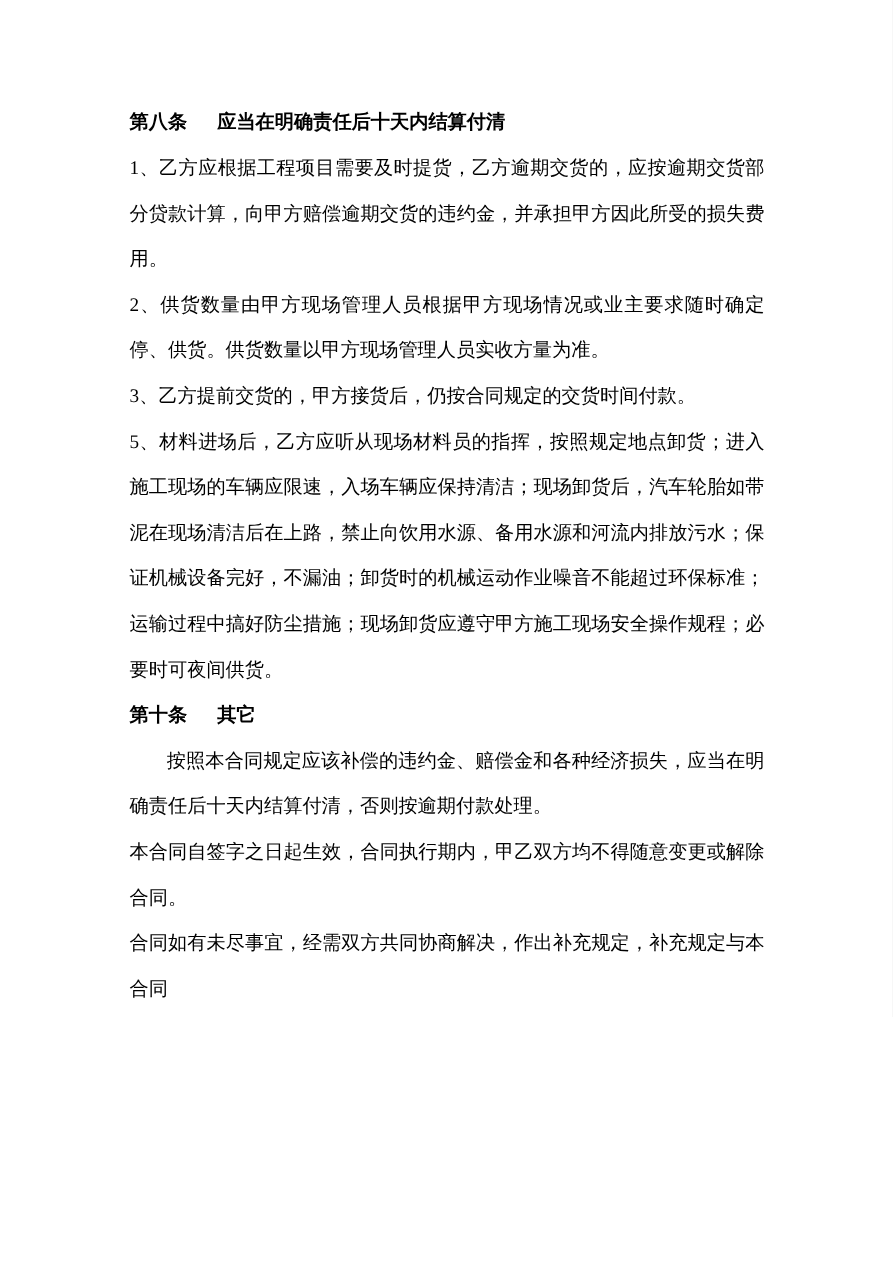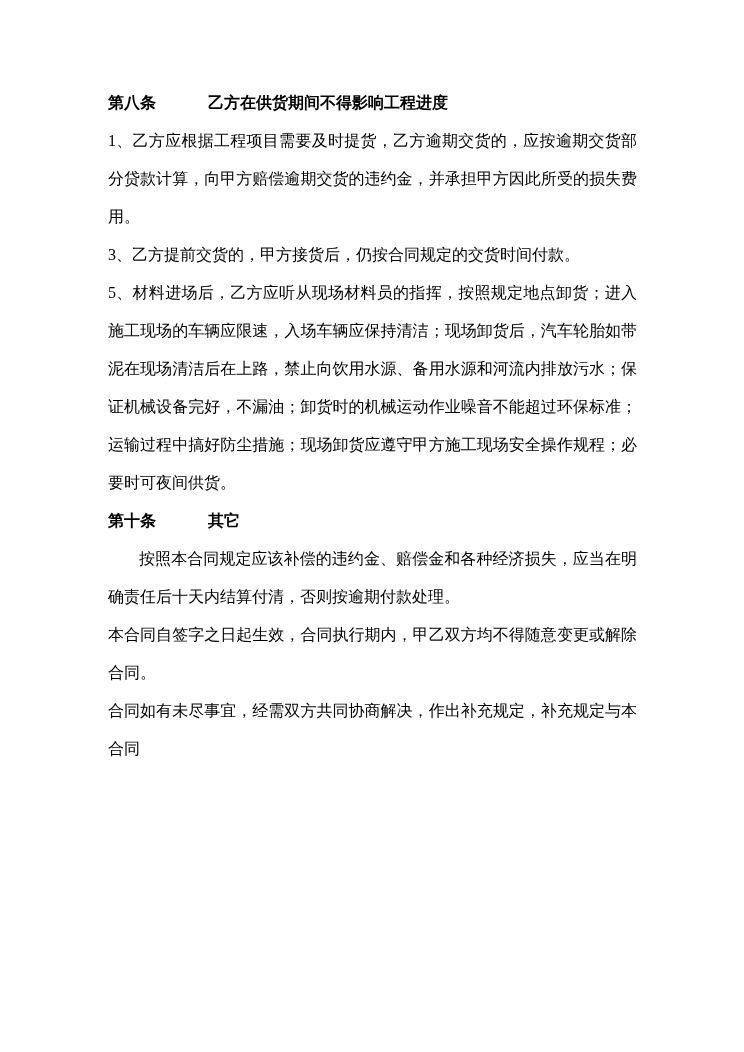--- a/index.html
+++ b/index.html
@@ -24,21 +24,21 @@
     margin: 0;
     padding: 0;
     line-height: 38px;
     font-size: 16px;
     text-align: justify;
   }
   .heading {
     font-weight: bold;
   }
   .h-num {
-    margin-right: 52px;
+    margin-right: 25px;
   }
   .sec-gap {
     margin-top: 5px;
   }
   .h9 {
     margin-left: 25px;
     font-weight: bold;
   }
   .p9 {
     margin-left: 13px;
@@ -48,24 +48,25 @@
     margin-left: 13px;
     text-indent: 31px;
   }
 </style>
 </head>
 <body>
 
 <div class="page">
 
   <h3 class="heading">
-    <span class="h-num">第八条</span><span>乙方在供货期间不得影响工程进度</span>
+    <span class="h-num">第八条</span><span>应当在明确责任后十天内结算付清</span>
   </h3>
 
   <p>1、乙方应根据工程项目需要及时提货，乙方逾期交货的，应按逾期交货部分贷款计算，向甲方赔偿逾期交货的违约金，并承担甲方因此所受的损失费用。</p>
+  <p>2、供货数量由甲方现场管理人员根据甲方现场情况或业主要求随时确定停、供货。供货数量以甲方现场管理人员实收方量为准。</p>
   <p>3、乙方提前交货的，甲方接货后，仍按合同规定的交货时间付款。</p>
   <p>5、材料进场后，乙方应听从现场材料员的指挥，按照规定地点卸货；进入施工现场的车辆应限速，入场车辆应保持清洁；现场卸货后，汽车轮胎如带泥在现场清洁后在上路，禁止向饮用水源、备用水源和河流内排放污水；保证机械设备完好，不漏油；卸货时的机械运动作业噪音不能超过环保标准；运输过程中搞好防尘措施；现场卸货应遵守甲方施工现场安全操作规程；必要时可夜间供货。</p>
 
 
 
   <h3 class="heading sec-gap">
     <span class="h-num">第十条</span><span>其它</span>
   </h3>
 
   <p class="p10-first">按照本合同规定应该补偿的违约金、赔偿金和各种经济损失，应当在明确责任后十天内结算付清，否则按逾期付款处理。</p>

